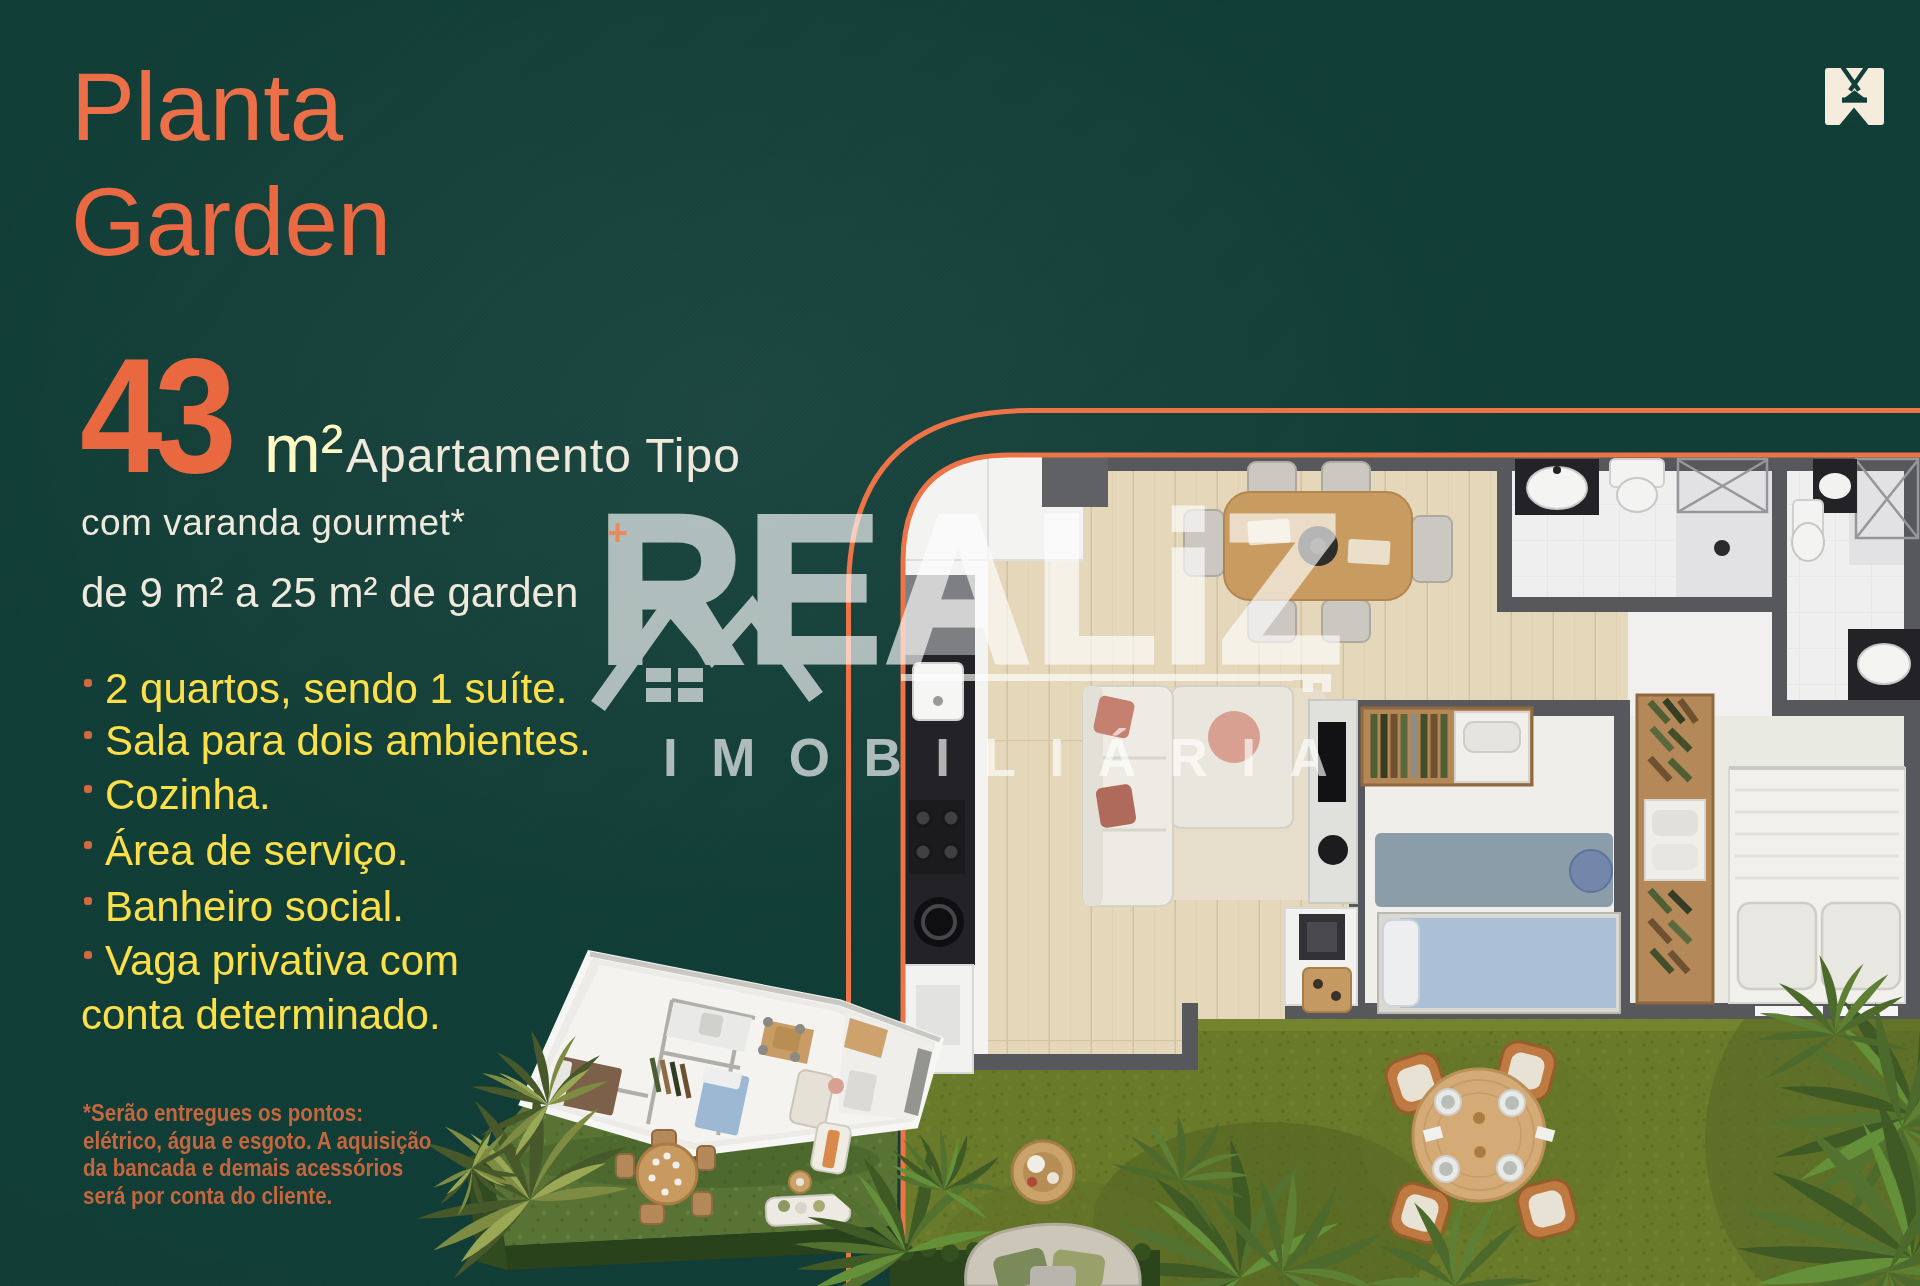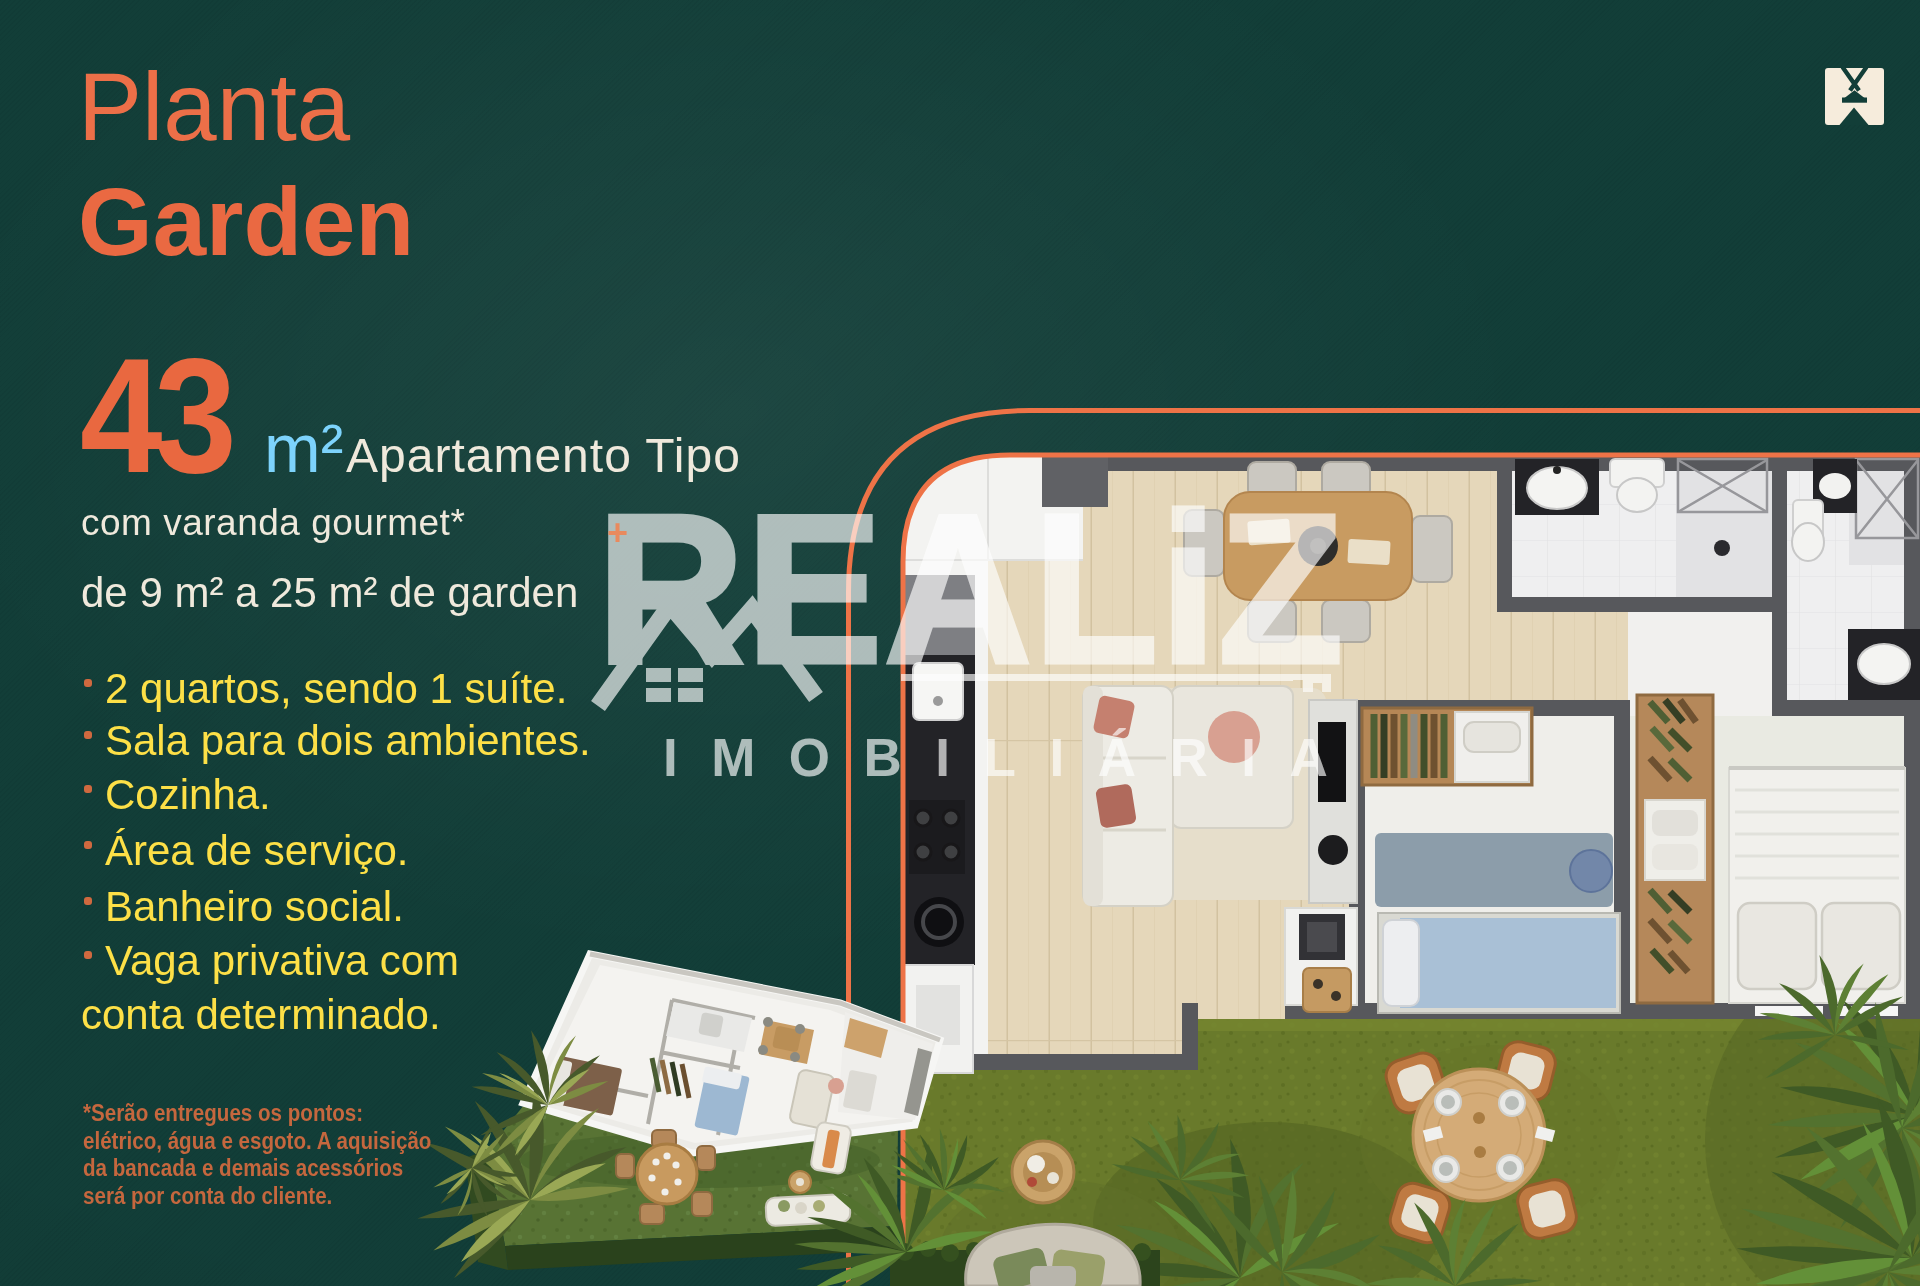--- a/index.html
+++ b/index.html
@@ -5,24 +5,24 @@
 html,body{margin:0;padding:0}
 body{width:1920px;height:1286px;position:relative;overflow:hidden;
   background:#123e38;font-family:"Liberation Sans",sans-serif}
 #hatch{position:absolute;inset:0;z-index:1;
   background:
    radial-gradient(140% 125% at 44% 36%, rgba(0,0,0,0) 52%, rgba(0,0,0,.15) 100%),
    radial-gradient(1300px 900px at 38% 32%, rgba(255,255,255,.05), rgba(0,0,0,0) 62%),
    repeating-linear-gradient(135deg, rgba(0,0,0,.045) 0 1px, rgba(0,0,0,0) 1px 3.5px);}
 #art{position:absolute;left:0;top:0;z-index:2}
 .txt{position:absolute;z-index:5;white-space:nowrap}
-#planta{left:78px;top:49px;font-size:96px;line-height:115px;color:#ec6f48;font-weight:400}
-#planta b{font-weight:700;color:#ea6942}
+#planta{left:71px;top:49px;font-size:96px;line-height:115px;color:#ec6f48;font-weight:400}
+#planta b{font-weight:400;color:#ea6942}
 #n43{left:80px;top:322px;font-size:163px;font-weight:700;color:#e96840;letter-spacing:-9px;transform:scaleX(.91);transform-origin:left top}
-#m2{left:264px;top:409px;font-size:68px;color:#7dd3fc}
+#m2{left:264px;top:409px;font-size:68px;color:#fef9c3}
 #aptipo{left:346px;top:428px;letter-spacing:1px;font-size:48px;color:#efe9dc}
 #sub1{left:81px;top:502px;letter-spacing:.5px;font-size:37px;color:#efe9dc}
 #plus{left:607px;top:512px;font-size:36px;color:#e98a5e;font-weight:700}
 #sub2{left:81px;top:569px;letter-spacing:0;font-size:42px;color:#efe9dc}
 .bl{left:105px;font-size:42px;color:#fde047}
 .bl i{position:absolute;left:-21px;top:14px;width:8px;height:8px;border-radius:3px;background:#d0693f;font-style:normal}
 #dsc{left:83px;top:1099px;font-size:24.5px;line-height:27.5px;color:#c5673e;font-weight:700;letter-spacing:0;transform:scaleX(.84);transform-origin:left top}
 </style>
 </head>
 <body>

